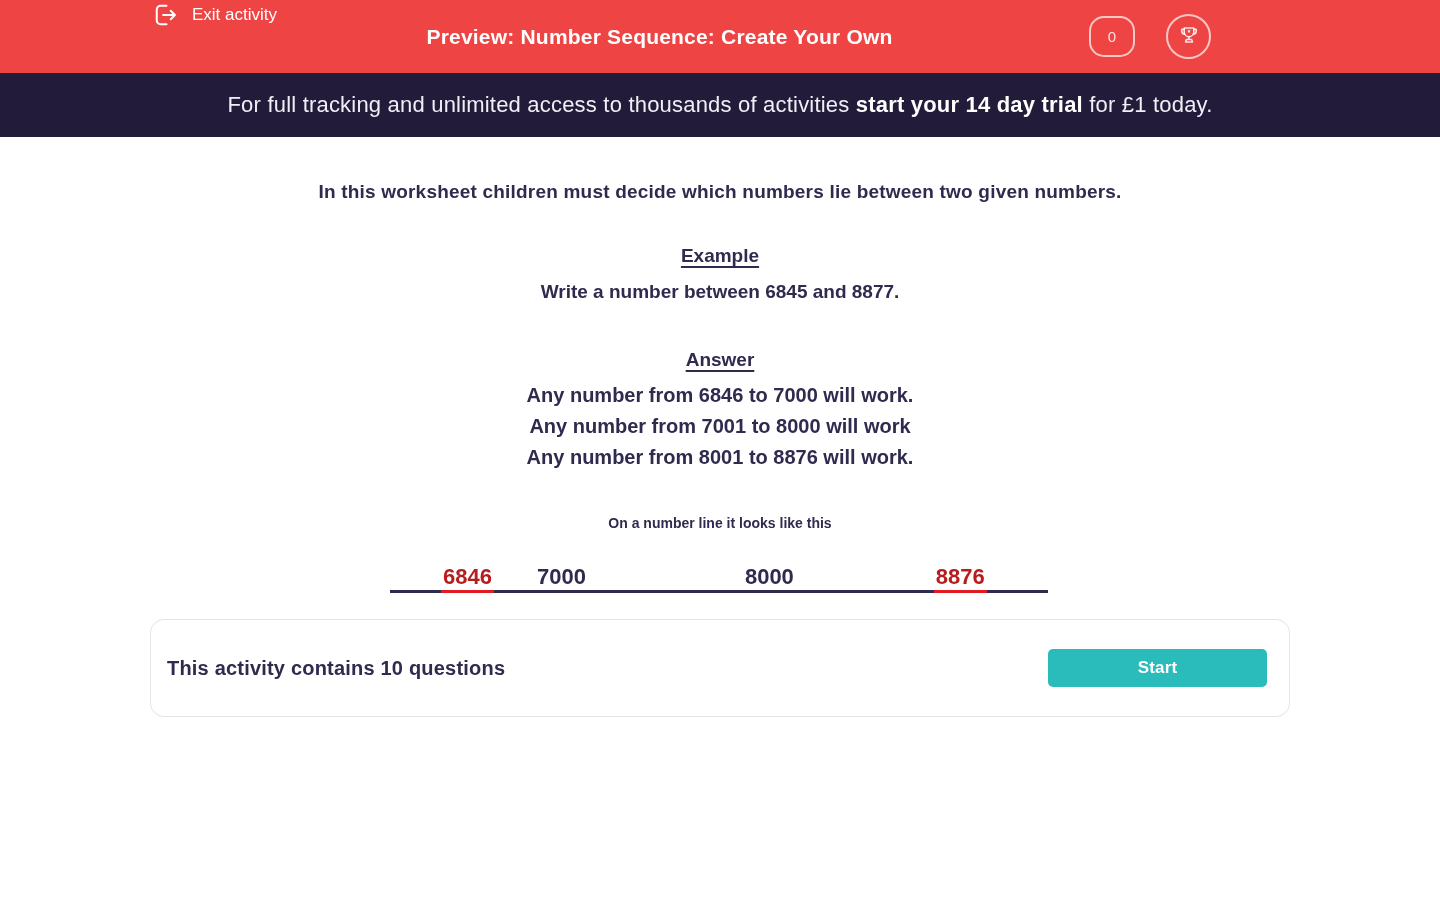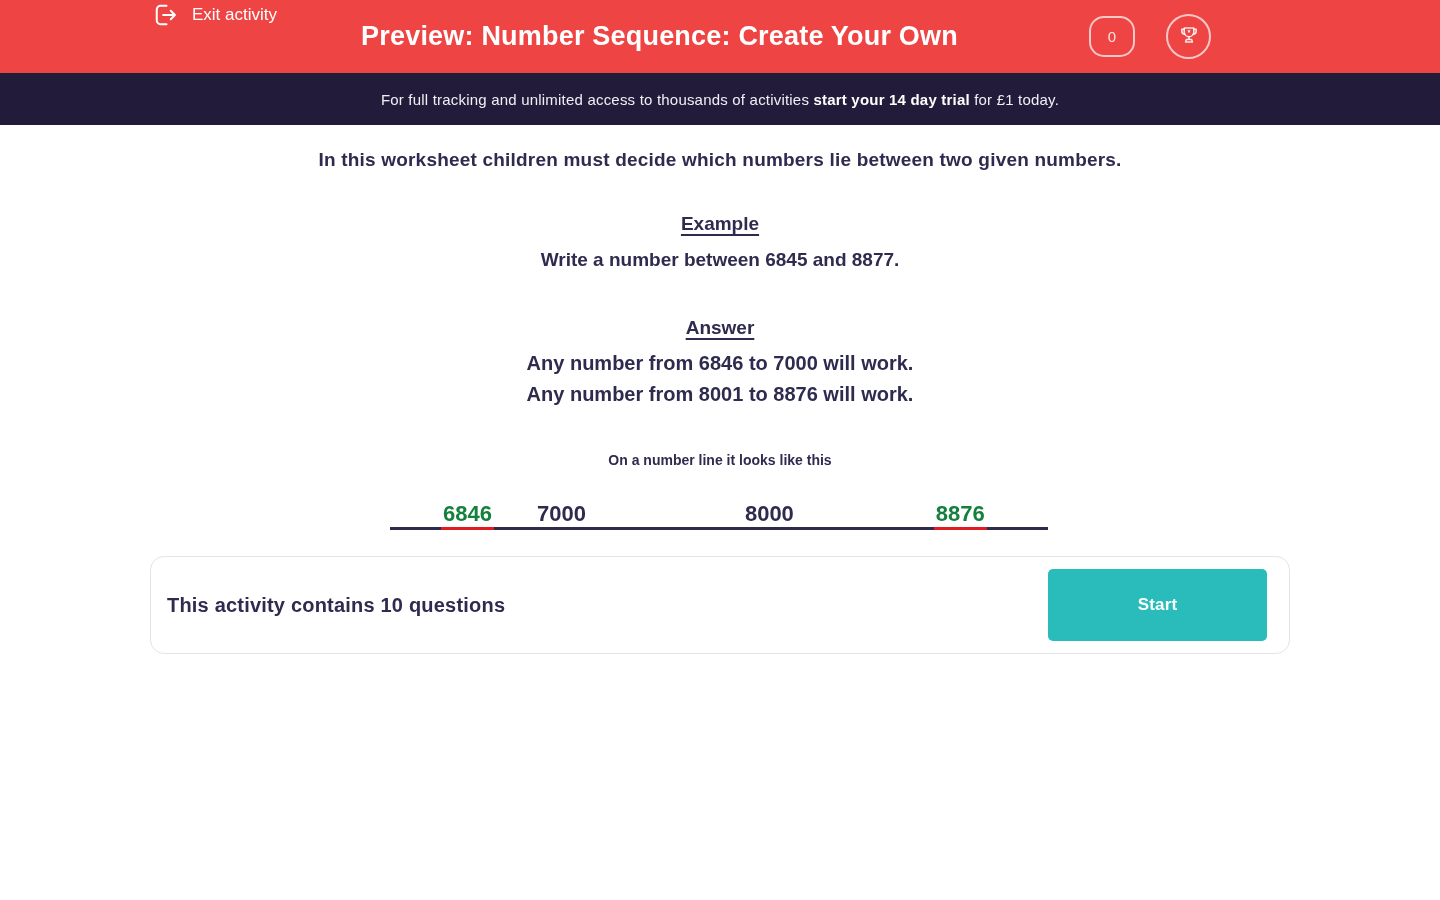--- a/index.html
+++ b/index.html
@@ -15,86 +15,86 @@
   .exit-btn {
     display: flex; align-items: center; gap: 12px;
     margin-left: 150px; cursor: pointer;
     color: #ffffff; font-size: 17px; font-weight: 500;
     background: none; border: none; font-family: inherit;
   }
   .exit-btn svg { display: block; }
   .topbar-title {
     position: absolute; left: 0; right: 140px; top: 0; bottom: 0;
     display: flex; align-items: center; justify-content: center;
-    color: #ffffff; font-size: 27px; font-weight: 700;
+    color: #ffffff; font-size: 21px; font-weight: 700;
     letter-spacing: 0.2px; pointer-events: none; margin-left: 19px;
   }
   .topbar-right {
     position: absolute; right: 229px; top: 0; bottom: 0;
     display: flex; align-items: center; gap: 31px;
   }
   .score-pill {
     width: 46px; height: 41px; border: 2px solid rgba(255,255,255,0.7);
     border-radius: 15px; display: flex; align-items: center; justify-content: center;
     color: rgba(255,255,255,0.85); font-size: 15px; font-weight: 500;
   }
   .trophy-circle {
     width: 45px; height: 45px; border: 2px solid rgba(255,255,255,0.7);
     border-radius: 50%; display: flex; align-items: center; justify-content: center;
     cursor: pointer; background: none;
   }
 
   
   .trial-banner {
-    height: 52px; background: #221c3a;
+    height: 64px; background: #221c3a;
     display: flex; align-items: center; justify-content: center;
-    color: #f1eef6; font-size: 15px; letter-spacing: 0.2px;
+    color: #f1eef6; font-size: 22px; letter-spacing: 0.2px;
   }
   .trial-banner .bold-link { font-weight: 700; color: #ffffff; cursor: pointer; }
 
   
   .sheet { text-align: center; color: #2e2b4f; }
   .intro {
-    margin-top: 24px; font-size: 19px; font-weight: 700; letter-spacing: 0.2px;
+    margin-top: 44px; font-size: 19px; font-weight: 700; letter-spacing: 0.2px;
   }
   .section-heading {
     margin-top: 42px; font-size: 19px; font-weight: 700;
     text-decoration: underline; text-underline-offset: 4px; text-decoration-thickness: 2px;
   }
   .section-line { margin-top: 9px; font-size: 19px; font-weight: 700; line-height: 31px; }
   .answer-lines div { font-size: 20px; font-weight: 700; line-height: 31px; }
   .answer-lines { margin-top: 9px; }
   .numline-caption { margin-top: 42px; font-size: 14px; font-weight: 700; }
 
   
   .numline {
     width: 660px; margin: 34px auto 0 auto;
     display: flex; align-items: flex-end;
   }
   .nl-gap { border-bottom: 3px solid #2e2b4f; height: 3px; }
   .nl-label {
     font-size: 22px; font-weight: 700; line-height: 1.1;
     border-bottom: 3px solid #2e2b4f; padding: 0 2px 1px 2px;
   }
-  .nl-label.red { color: #15803d; border-bottom-color: #e01b22; }
+  .nl-label.red { color: #b91c1c; border-bottom-color: #e01b22; }
   .g1 { width: 51px; } .g2 { width: 41px; } .g3 { width: 155px; }
   .g4 { width: 138px; } .g5 { width: 61px; }
 
   
   .activity-card {
     width: 1140px; height: 98px; margin: 26px auto 0 auto;
     border: 1px solid #e4e4e4; border-radius: 14px; background: #ffffff;
     display: flex; align-items: center; justify-content: space-between;
     padding: 0 22px 0 16px;
   }
   .activity-card .card-text {
     color: #2e2b4f; font-size: 20px; font-weight: 700; letter-spacing: 0.2px;
   }
   .start-btn {
-    width: 219px; height: 72px; background: #2abbbb; border: none; border-radius: 5px;
+    width: 219px; height: 38px; background: #2abbbb; border: none; border-radius: 5px;
     color: #ffffff; font-size: 17px; font-weight: 700; font-family: inherit;
     cursor: pointer; letter-spacing: 0.2px;
   }
 </style>
 </head>
 <body>
 
 <header class="topbar">
   <button class="exit-btn">
     <span>
@@ -137,20 +137,21 @@
 <main class="sheet">
 
   <div class="intro">In this worksheet children must decide which numbers lie between two given numbers.</div>
 
   <div class="section-heading">Example</div>
   <div class="section-line">Write a number between 6845 and 8877.</div>
 
   <div class="section-heading">Answer</div>
   <div class="answer-lines">
     <div>Any number from 6846 to 7000 will work.</div>
+    <div>Any number from 7001 to 8000 will work</div>
     <div>Any number from 8001 to 8876 will work.</div>
   </div>
 
   <div class="numline-caption">On a number line it looks like this</div>
 
   <div class="numline">
     <span class="nl-gap g1"></span>
     <span class="nl-label red">6846</span>
     <span class="nl-gap g2"></span>
     <span class="nl-label">7000</span>

